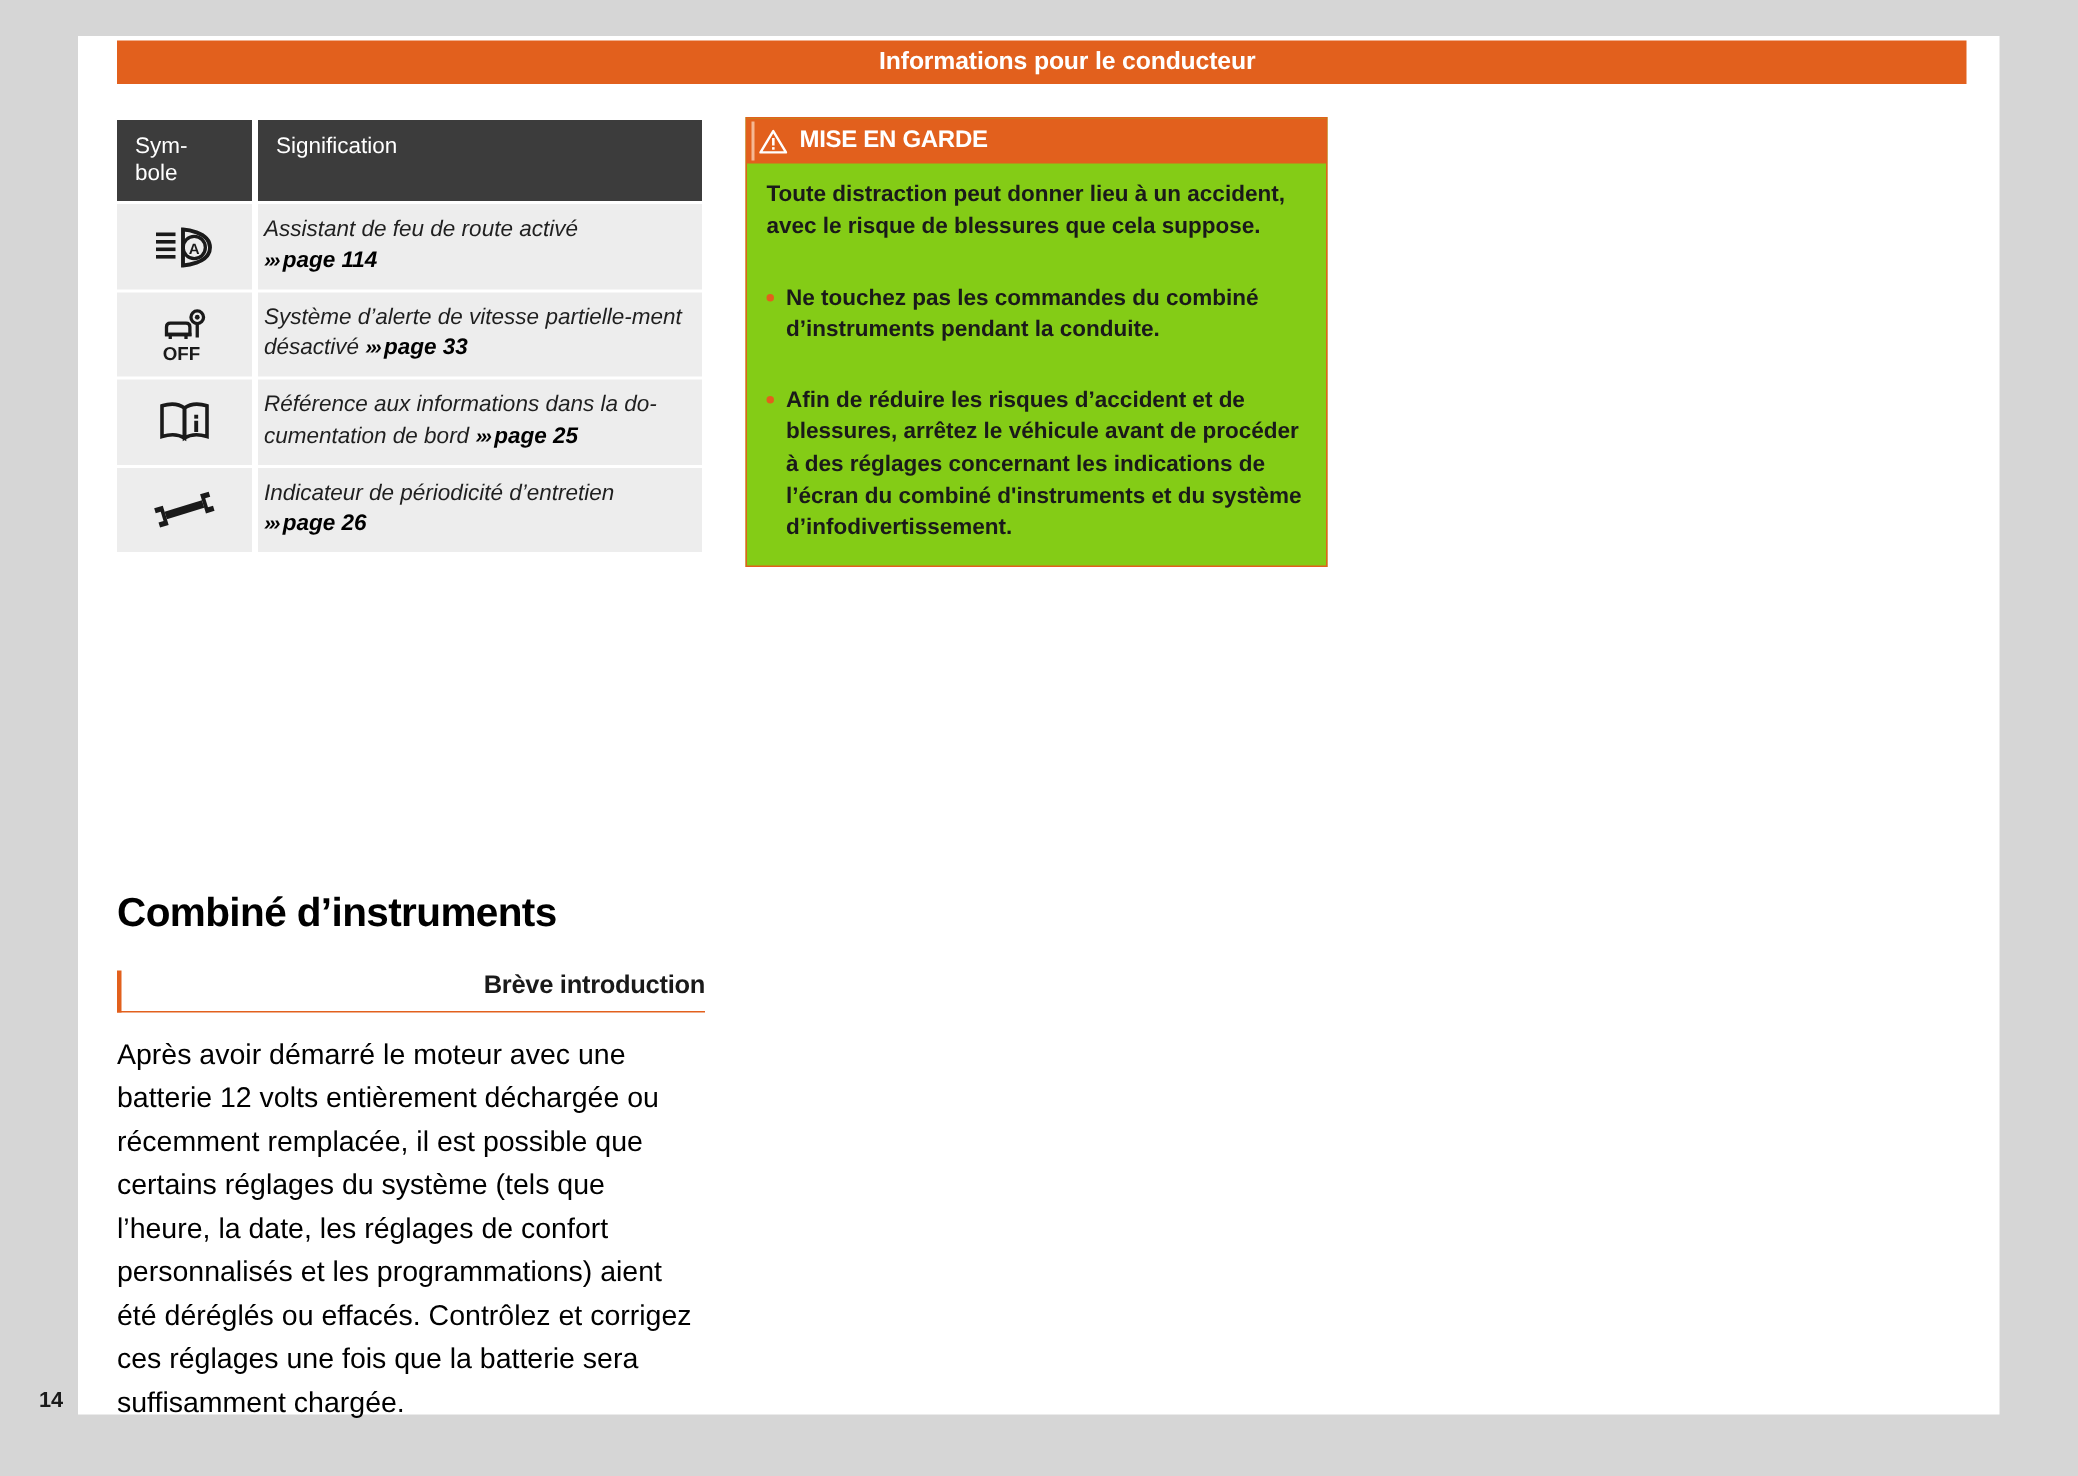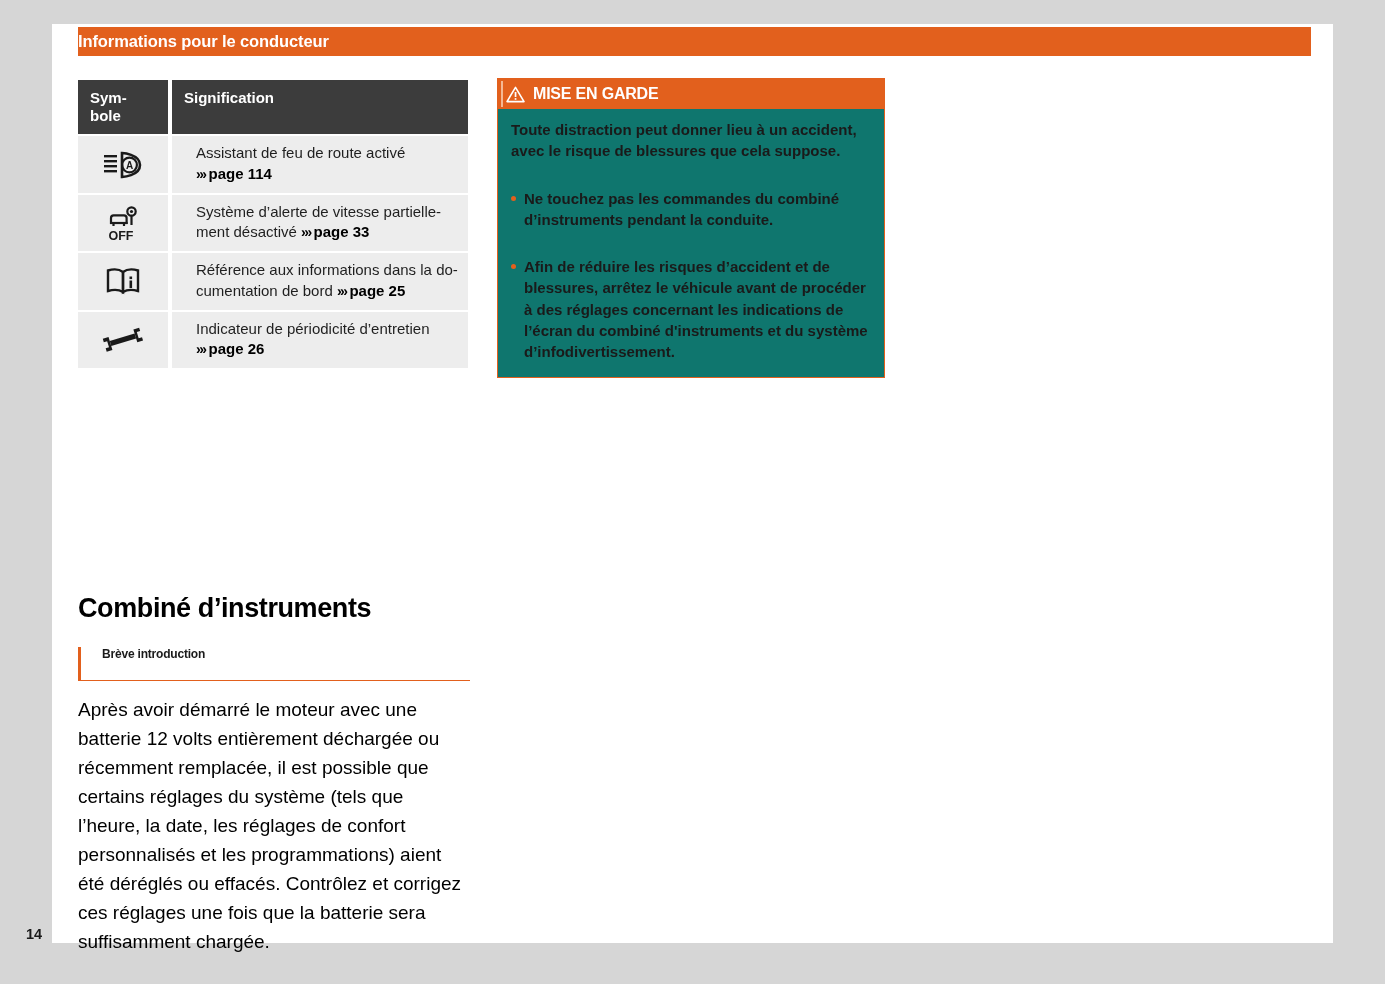--- a/index.html
+++ b/index.html
@@ -31,24 +31,25 @@
     top: 27px;
     width: 1233px;
     height: 29px;
     background: #e2601d;
   }
   #running-header .hdr-text {
     color: #ffffff;
     font-size: 16.5px;
     font-weight: bold;
     letter-spacing: -0.1px;
-    text-align: left;
+    text-align: center;
     line-height: 29px;
     width: 100%;
     display: block;
+    padding-left: 17px;
   }
 
   
   #page-folio {
     position: absolute;
     left: 26px;
     top: 926px;
     font-size: 14.5px;
     font-weight: bold;
     color: #1a1a1a;
@@ -81,46 +82,47 @@
     width: 390px;
     border-collapse: separate;
     border-spacing: 0 2px;
     table-layout: fixed;
   }
   #symbol-table .th-symbole,
   #symbol-table .th-signification {
     background: #3c3c3c;
     color: #ffffff;
     font-size: 15px;
-    font-weight: bold;
+    font-weight: normal;
     text-align: left;
     vertical-align: top;
     padding: 9px 0 10px 12px;
     line-height: 1.18;
   }
   #symbol-table .th-symbole { width: 78px; }
   #symbol-table .th-gap { width: 4px; background: #ffffff; padding: 0; }
 
   #symbol-table td.sym-cell {
     width: 78px;
     text-align: center;
     vertical-align: middle;
     padding: 0;
   }
   #symbol-table td.gap-cell {
     width: 4px;
     background: #ffffff;
     padding: 0;
   }
   #symbol-table td.desc-cell {
-    padding: 7px 8px 8px 24px;
+    padding: 7px 8px 8px 4px;
     vertical-align: middle;
     font-size: 15px;
     color: #1f1f1f;
     line-height: 1.38;
+    font-style: italic;
   }
   #symbol-table tr.row-light td.sym-cell,
   #symbol-table tr.row-light td.desc-cell { background: #ededed; }
   #symbol-table tr.row-dark  td.sym-cell,
   #symbol-table tr.row-dark  td.desc-cell { background: #dcdcdc; }
 
   .pageref {
     display: inline;
     font-weight: bold;
     color: #000000;
@@ -132,21 +134,21 @@
     font-size: 14px;
     margin-right: 3px;
   }
   .row-text { display: inline; }
 
   .sym-svg { display: block; margin: 0 auto; }
 
   
   #warning-box {
     border: 1px solid #e2601d;
-    background: #0f766e;
+    background: #84cc16;
     width: 388px;
     box-sizing: border-box;
   }
   #warning-head {
     background: #e2601d;
     height: 30px;
     display: flex;
     align-items: center;
     padding-left: 8px;
     position: relative;
@@ -208,25 +210,26 @@
     margin: 0 0 23px 0;
     line-height: 1.1;
   }
   #subsection-wrap {
     border-left: 3px solid #e2601d;
     border-bottom: 1.5px solid #e2601d;
     padding: 0 0 7px 9px;
     margin-bottom: 14px;
   }
   #subsection-title {
-    font-size: 12px;
+    font-size: 17px;
     font-weight: bold;
     color: #1a1a1a;
     letter-spacing: -0.2px;
-    margin: 12px;
+    margin: 0;
+    text-align: right;
   }
   #intro-paragraph {
     font-size: 19px;
     color: #000000;
     line-height: 1.53;
     margin: 0;
   }
 </style>
 </head>
 <body>

